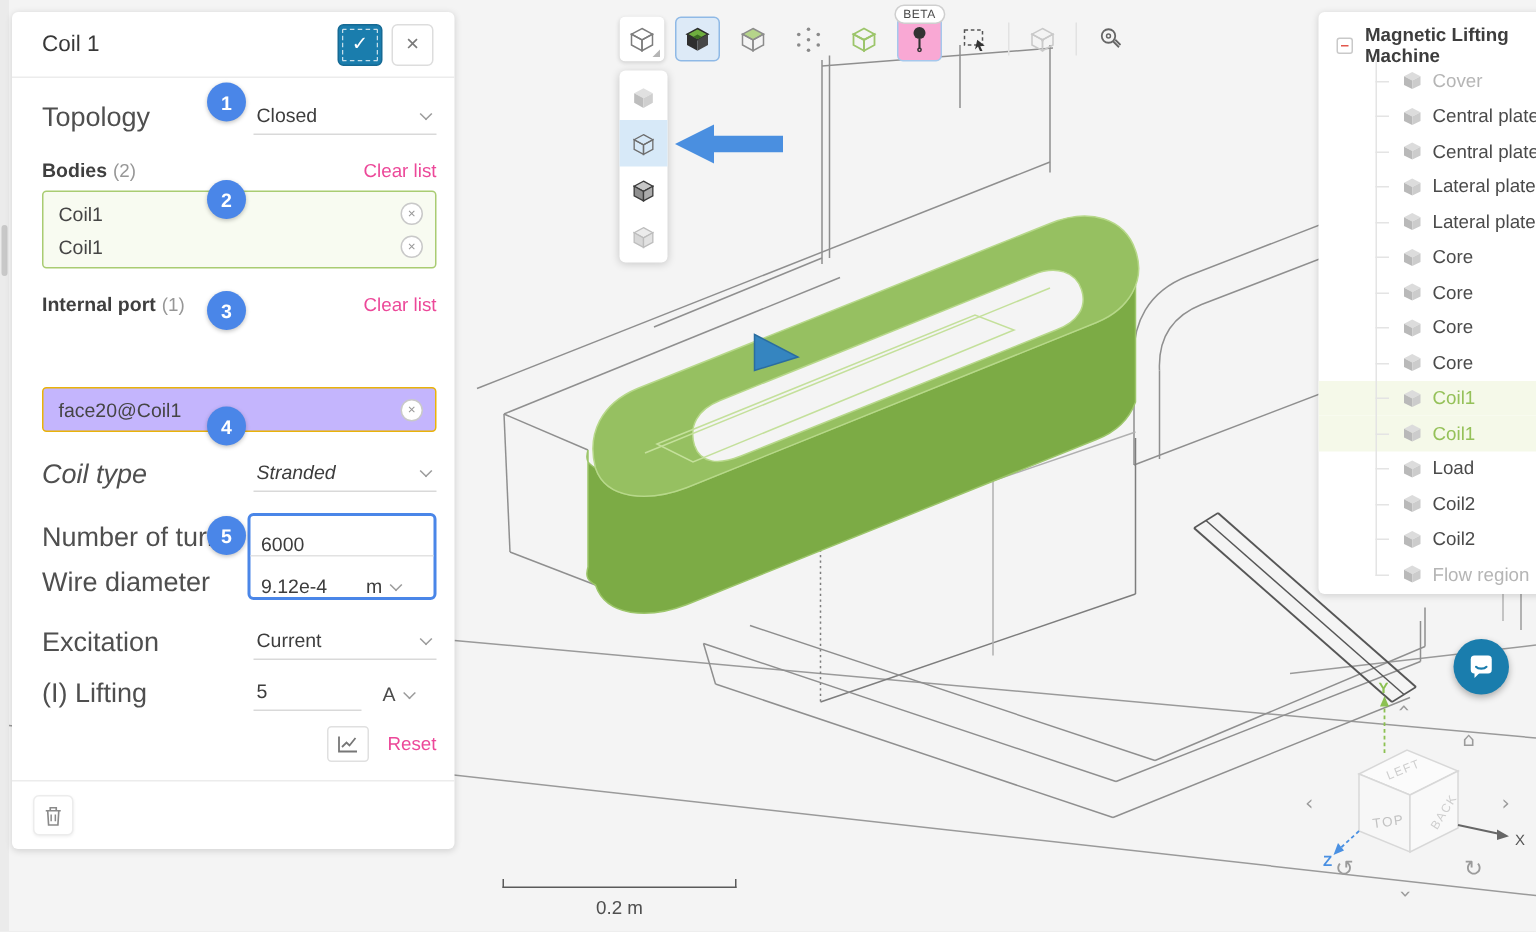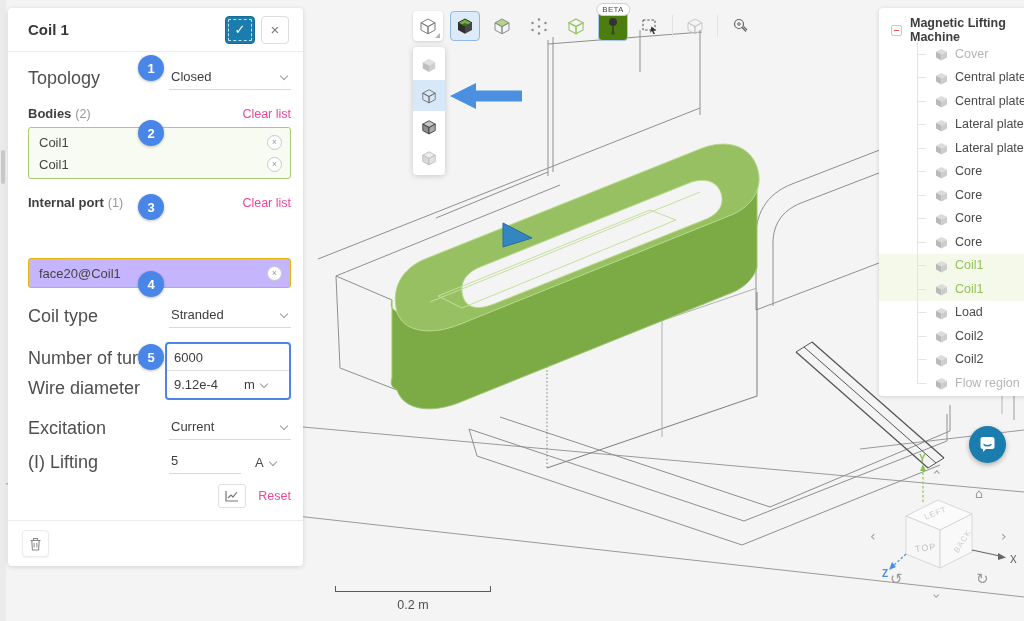--- a/index.html
+++ b/index.html
@@ -12,21 +12,21 @@
   #scene{position:absolute;left:0;top:0;z-index:0;}
 
   
   .left-strip{position:absolute;left:0;top:0;bottom:0;width:6px;background:#ebebeb;z-index:2;}
   .left-strip .thumb{position:absolute;left:1px;top:150px;width:4px;height:34px;background:#c8c8c8;border-radius:2px;}
 
   
   .panel{position:absolute;left:8px;top:8px;width:295px;background:#fff;border-radius:4px;
     box-shadow:0 1px 5px rgba(0,0,0,.14);z-index:2;}
   .panel-header{display:flex;align-items:center;height:44px;padding:0 14px 0 20px;border-bottom:1px solid #ececec;}
-  .panel-title{font-size:15px;font-weight:bold;color:#383838;flex:1;}
+  .panel-title{font-size:15px;font-weight:normal;color:#383838;flex:1;}
   .btn-check{width:30px;height:28px;background:#1a7dad;border:1px solid #166a94;border-radius:4px;color:#fff;
     display:flex;align-items:center;justify-content:center;font-size:13px;margin-right:6px;
     outline:1px dashed rgba(255,255,255,.75);outline-offset:-4px;font-family:"DejaVu Sans",sans-serif;cursor:pointer;}
   .btn-close{width:28px;height:28px;background:#fff;border:1px solid #ddd;border-radius:4px;color:#7a7a7a;
     display:flex;align-items:center;justify-content:center;font-size:15px;cursor:pointer;}
   .panel-body{padding:2px 12px 0 20px;}
   .frow{display:flex;align-items:center;margin-top:13px;}
   .flabel{flex:1;font-size:18px;color:#4f4f4f;}
   .ctrl{width:122px;display:flex;align-items:center;justify-content:space-between;
     border-bottom:1px solid #d9d9d9;padding:2px 2px 5px 2px;font-size:13px;color:#3d3d3d;cursor:pointer;}
@@ -39,21 +39,21 @@
   .list-box{margin-top:6px;border-radius:3px;padding:3px 8px 3px 10px;}
   .list-box.green{border:1px solid #a9cc72;background:#f8fbf1;}
   .list-box.blue{border:1px solid #eab308;background:#c4b5fd;margin-top:48px;}
   .list-item{display:flex;align-items:center;height:22px;}
   .list-item .nm{flex:1;font-size:13px;color:#454545;}
   .xcirc{width:15px;height:15px;border:1px solid #c9c9c9;border-radius:50%;color:#9a9a9a;font-size:9px;
     display:flex;align-items:center;justify-content:center;background:#fff;cursor:pointer;flex:none;}
   .dual{position:relative;height:62px;margin-top:12px;}
   .dual .flabel{position:absolute;left:0;}
   .bluebox{position:absolute;right:0;top:2px;width:126px;border:2px solid #4a86e8;border-radius:4px;background:#fff;}
-  .bluebox .irow{display:flex;align-items:center;height:27px;padding:12px 7px;}
+  .bluebox .irow{display:flex;align-items:flex-end;height:27px;padding:0 7px;}
   .bluebox .irow:first-child{border-bottom:1px solid #e2e2e2;}
   .bluebox input{border:none;outline:none;width:100%;font-size:13px;color:#3d3d3d;
     font-family:"Liberation Sans",sans-serif;background:transparent;padding:0;}
   .bluebox .unit{font-size:13px;color:#3d3d3d;display:flex;align-items:center;}
   .cur-ctrl{width:122px;display:flex;align-items:center;}
   .cur-ctrl input{width:72px;border:none;border-bottom:1px solid #d9d9d9;outline:none;font-size:13px;
     color:#3d3d3d;padding:2px 2px 5px;font-family:"Liberation Sans",sans-serif;background:transparent;}
   .cur-ctrl .unit{margin-left:14px;font-size:13px;display:flex;align-items:center;}
   .actions{display:flex;align-items:center;justify-content:flex-end;margin-top:10px;padding-bottom:12px;}
   .chart-btn{width:28px;height:24px;border:1px solid #e0e0e0;border-radius:3px;background:#fff;
@@ -66,21 +66,21 @@
   .badge{position:absolute;width:26px;height:26px;border-radius:50%;background:#4a86e8;color:#fff;
     font-size:13px;font-weight:bold;display:flex;align-items:center;justify-content:center;z-index:4;
     box-shadow:0 1px 3px rgba(0,0,0,.25);}
 
   
   .toolbar{position:absolute;left:413px;top:11px;display:flex;align-items:center;gap:7px;z-index:3;}
   .tbtn{position:relative;width:30px;height:30px;border-radius:4px;border:1px solid transparent;
     display:flex;align-items:center;justify-content:center;cursor:pointer;}
   .tbtn.white{background:#fff;box-shadow:0 1px 3px rgba(0,0,0,.15);}
   .tbtn.tinted{background:#ddeaf7;border-color:#8fb9e6;}
-  .tbtn.outlined{background:#4d7c0f;border-color:#a5c8ec;}
+  .tbtn.outlined{background:#f9a8d4;border-color:#a5c8ec;}
   .tsep{width:1px;height:22px;background:#e2e2e2;}
   .beta-pill{position:absolute;top:-9px;left:50%;transform:translateX(-50%);background:#fff;border:1px solid #cfcfcf;
     border-radius:8px;font-size:8px;color:#4a4a4a;padding:1px 5px;letter-spacing:.3px;z-index:4;}
   .corner-tri{position:absolute;right:2px;bottom:2px;width:0;height:0;
     border-left:5px solid transparent;border-bottom:5px solid #b5b5b5;}
 
   
   .vmenu{position:absolute;left:413px;top:47px;width:32px;background:#fff;border-radius:4px;
     box-shadow:0 1px 6px rgba(0,0,0,.18);padding:2px 0;z-index:3;}
   .vitem{height:31px;display:flex;align-items:center;justify-content:center;cursor:pointer;}
@@ -233,21 +233,21 @@
         <span class="sec-count">(1)</span>
         <span class="link">Clear list</span>
       </div>
       <div class="list-box blue">
         <div class="list-item">
           <span class="nm">face20@Coil1</span>
           <span class="xcirc">×</span>
         </div>
       </div>
 
-      <div class="frow" style="margin-top:17px;">
+      <div class="frow" style="margin-top:17px;font-style:italic;">
         <span class="flabel">Coil type</span>
         <span class="ctrl">
           <span>Stranded</span>
           <span class="cv"></span>
         </span>
       </div>
 
       <div class="dual">
         <span class="flabel" style="top:8px;">Number of turns</span>
         <span class="flabel" style="top:38px;">Wire diameter</span>

